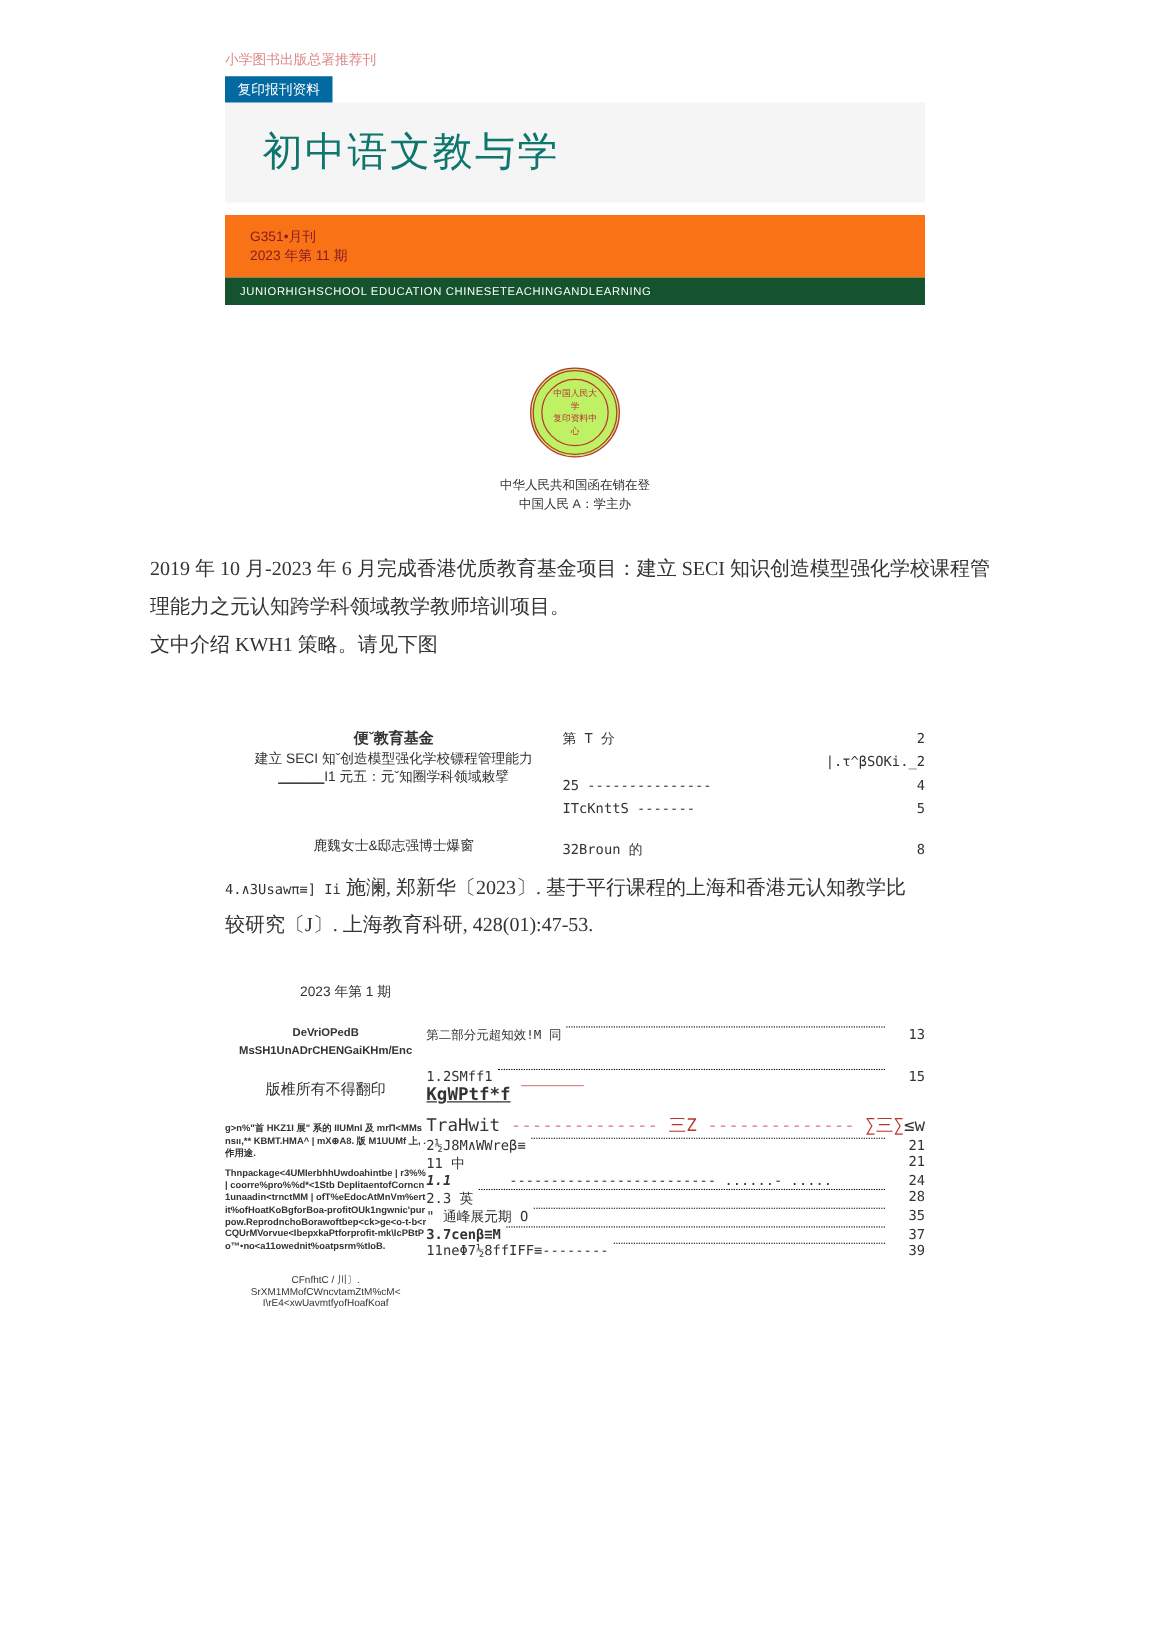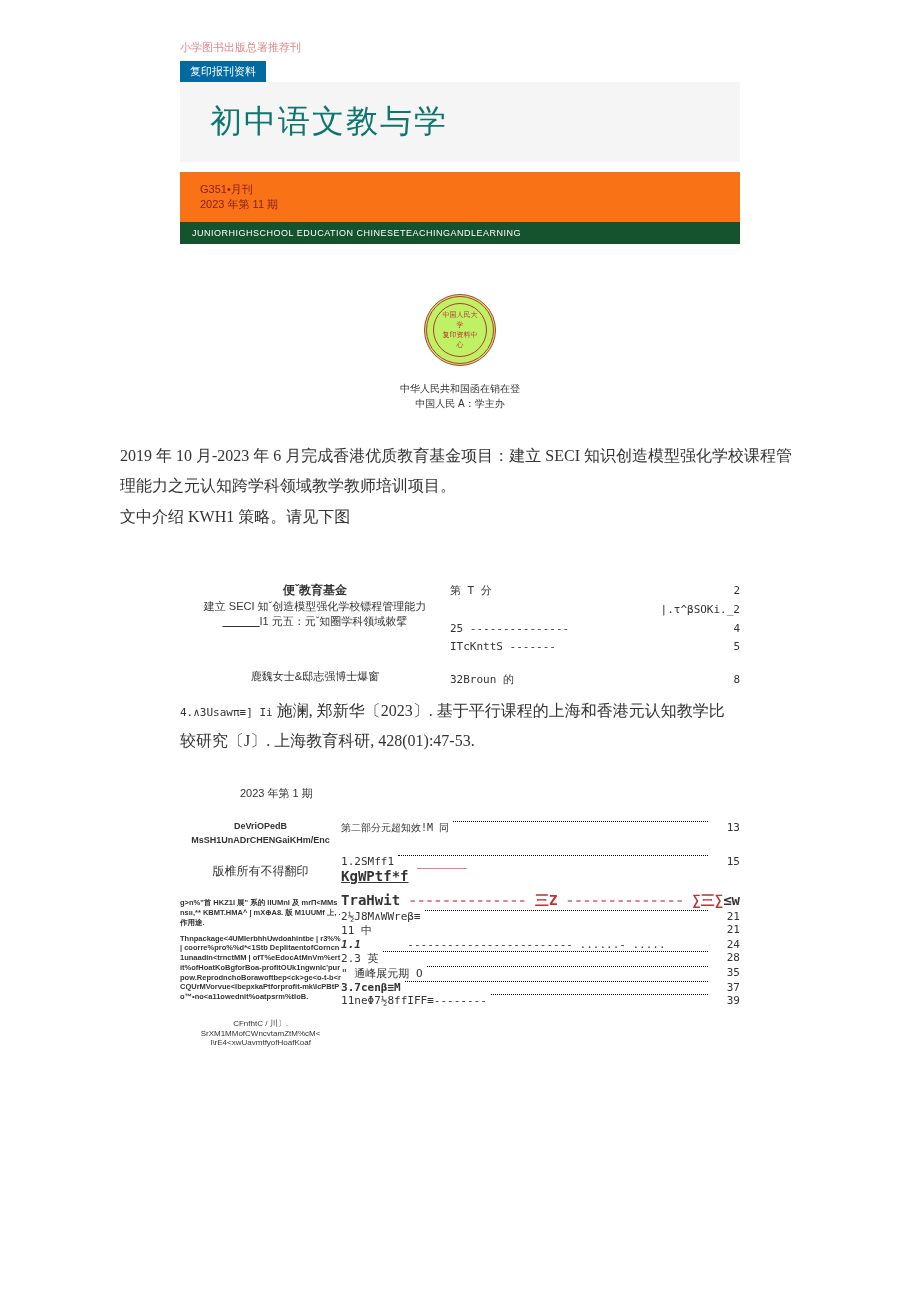--- a/index.html
+++ b/index.html
@@ -152,21 +152,21 @@
       <div class="row">
           <span class="lab">1.2SMff1</span>
           <span class="dots"></span>
           <span class="pg">15</span>
         </div>
       <div class="row">
           <span class="lab big">KgWPtf*f</span>
           <span class="dash-underline pink"></span>
         </div>
       <div style="height:8px"></div>
-      <div class="row" style="font-size:14px;font-weight:bold;">
+      <div class="row" style="font-size:14px;font-weight:normal;">
           <span class="lab">TraHwit <span class="pink">--------------</span> <span class="red">三Z</span> <span class="pink">--------------</span> <span class="red">∑三∑</span>≤w</span>
         </div>
       <div class="row">
           <span class="lab">2½J8M∧WWreβ≡</span>
           <span class="dots"></span>
           <span class="pg">21</span>
         </div>
       <div class="row">
           <span class="lab">11 中</span>
           <span style="flex:1"></span>

